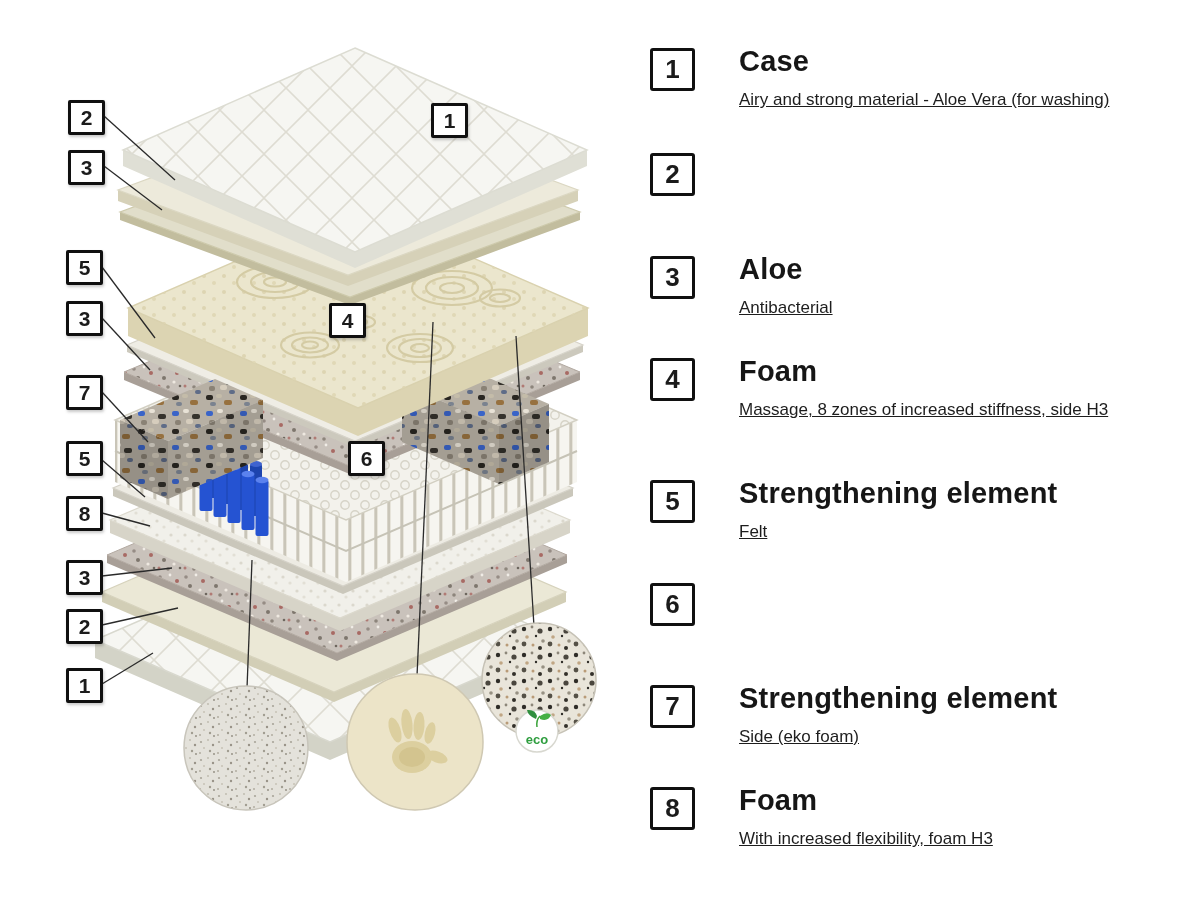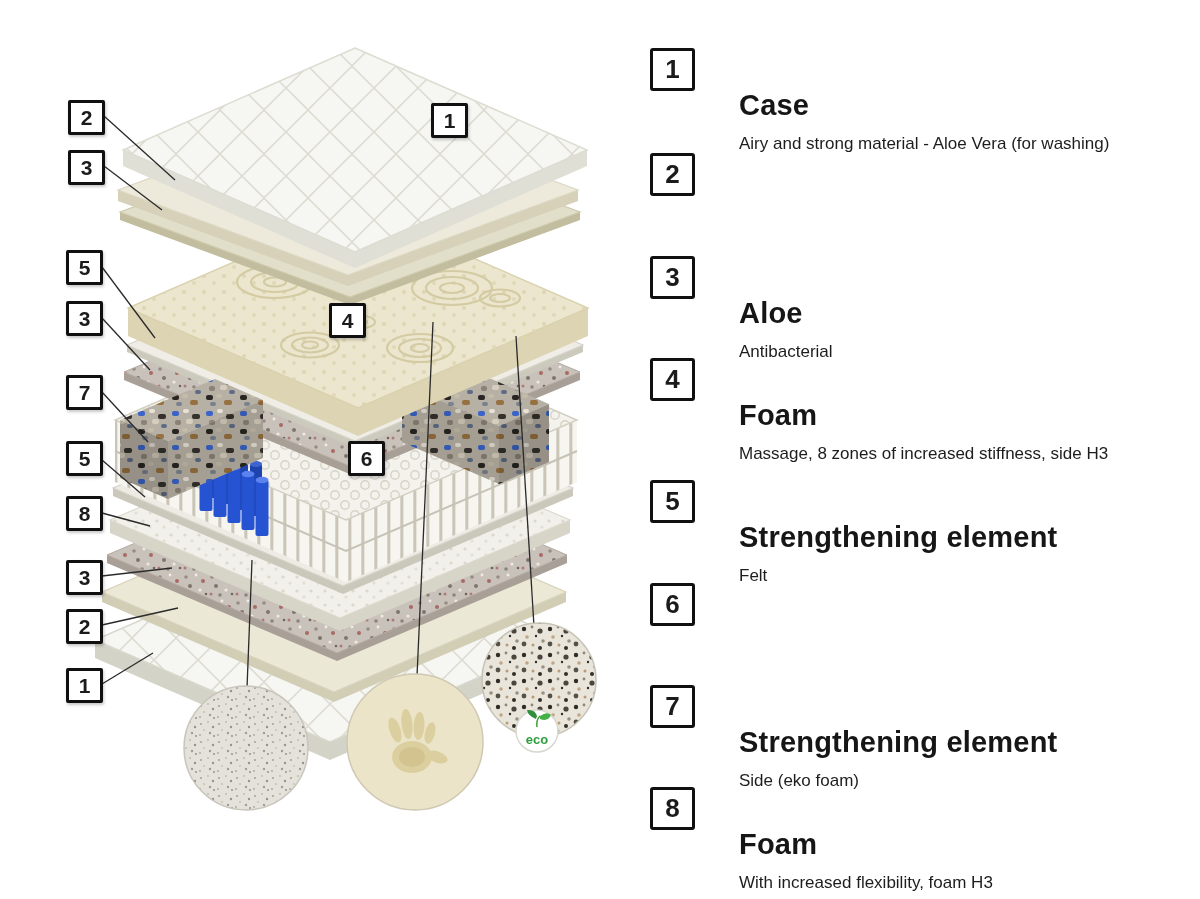--- a/index.html
+++ b/index.html
@@ -8,22 +8,22 @@
   .diagram{position:absolute;left:0;top:0;width:620px;height:899px;}
   .diagram svg{position:absolute;left:0;top:0;}
   .marker{position:absolute;width:37px;height:35px;box-sizing:border-box;background:#fff;
           border:3px solid #101010;border-radius:2px;display:flex;align-items:center;justify-content:center;
           font-weight:bold;font-size:21px;line-height:1;box-shadow:1px 2px 3px rgba(60,60,60,.28);}
   .legend{position:absolute;left:638px;top:0;width:562px;height:899px;}
   .legend-item{position:absolute;left:12px;display:flex;align-items:flex-start;}
   .legend-num{width:45px;height:43px;box-sizing:border-box;border:3px solid #101010;border-radius:3px;background:#fff;
               display:flex;align-items:center;justify-content:center;font-weight:bold;font-size:26px;flex:none;margin-top:3px;}
   .legend-text{margin-left:44px;max-width:430px;}
-  .legend-title{font-size:29px;font-weight:bold;letter-spacing:.2px;line-height:1.15;color:#161616;margin-top:44px;}
-  .legend-desc{font-size:17px;margin-top:11px;line-height:1.28;color:#1d1d1d;}
+  .legend-title{font-size:29px;font-weight:bold;letter-spacing:.2px;line-height:1.15;color:#161616;}
+  .legend-desc{font-size:17px;margin-top:11px;line-height:1.28;color:#1d1d1d;text-decoration:underline;}
 </style>
 </head>
 <body>
 
 <div class="canvas">
 
   <div class="diagram">
     <svg width="620" height="899" viewBox="0 0 620 899">
       <defs>
         <pattern id="quilt" width="44" height="44" patternUnits="userSpaceOnUse">

